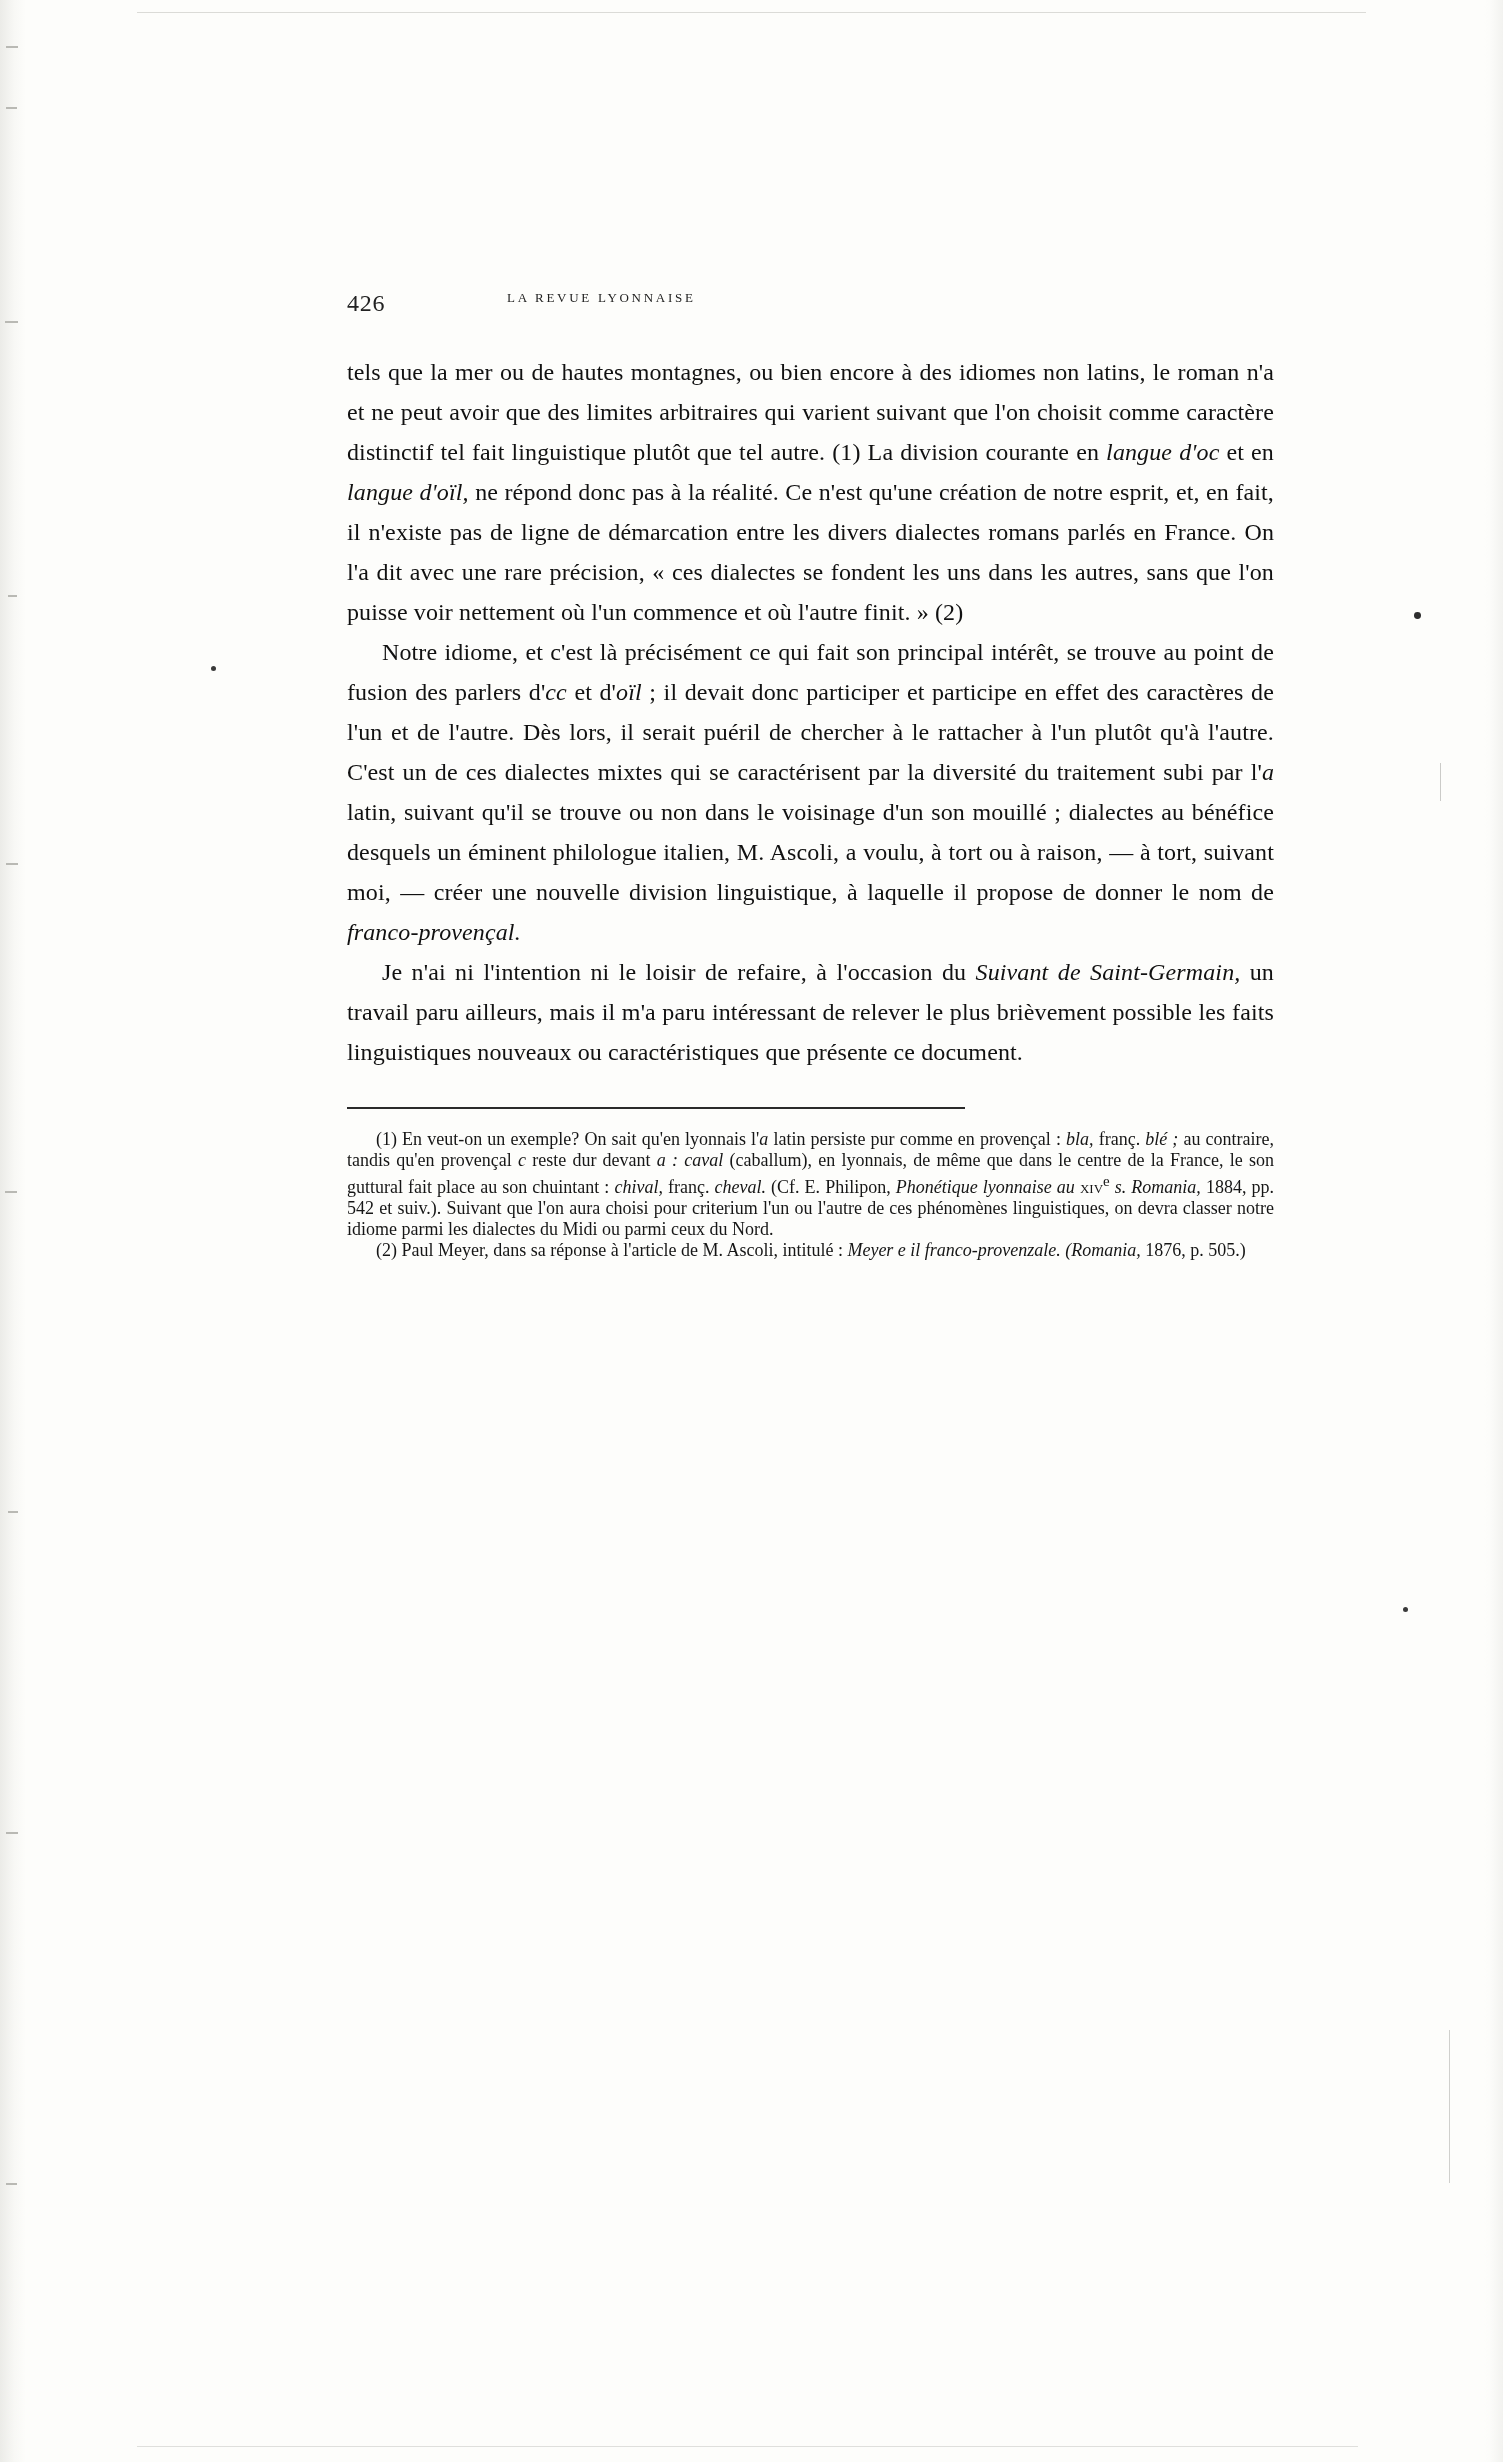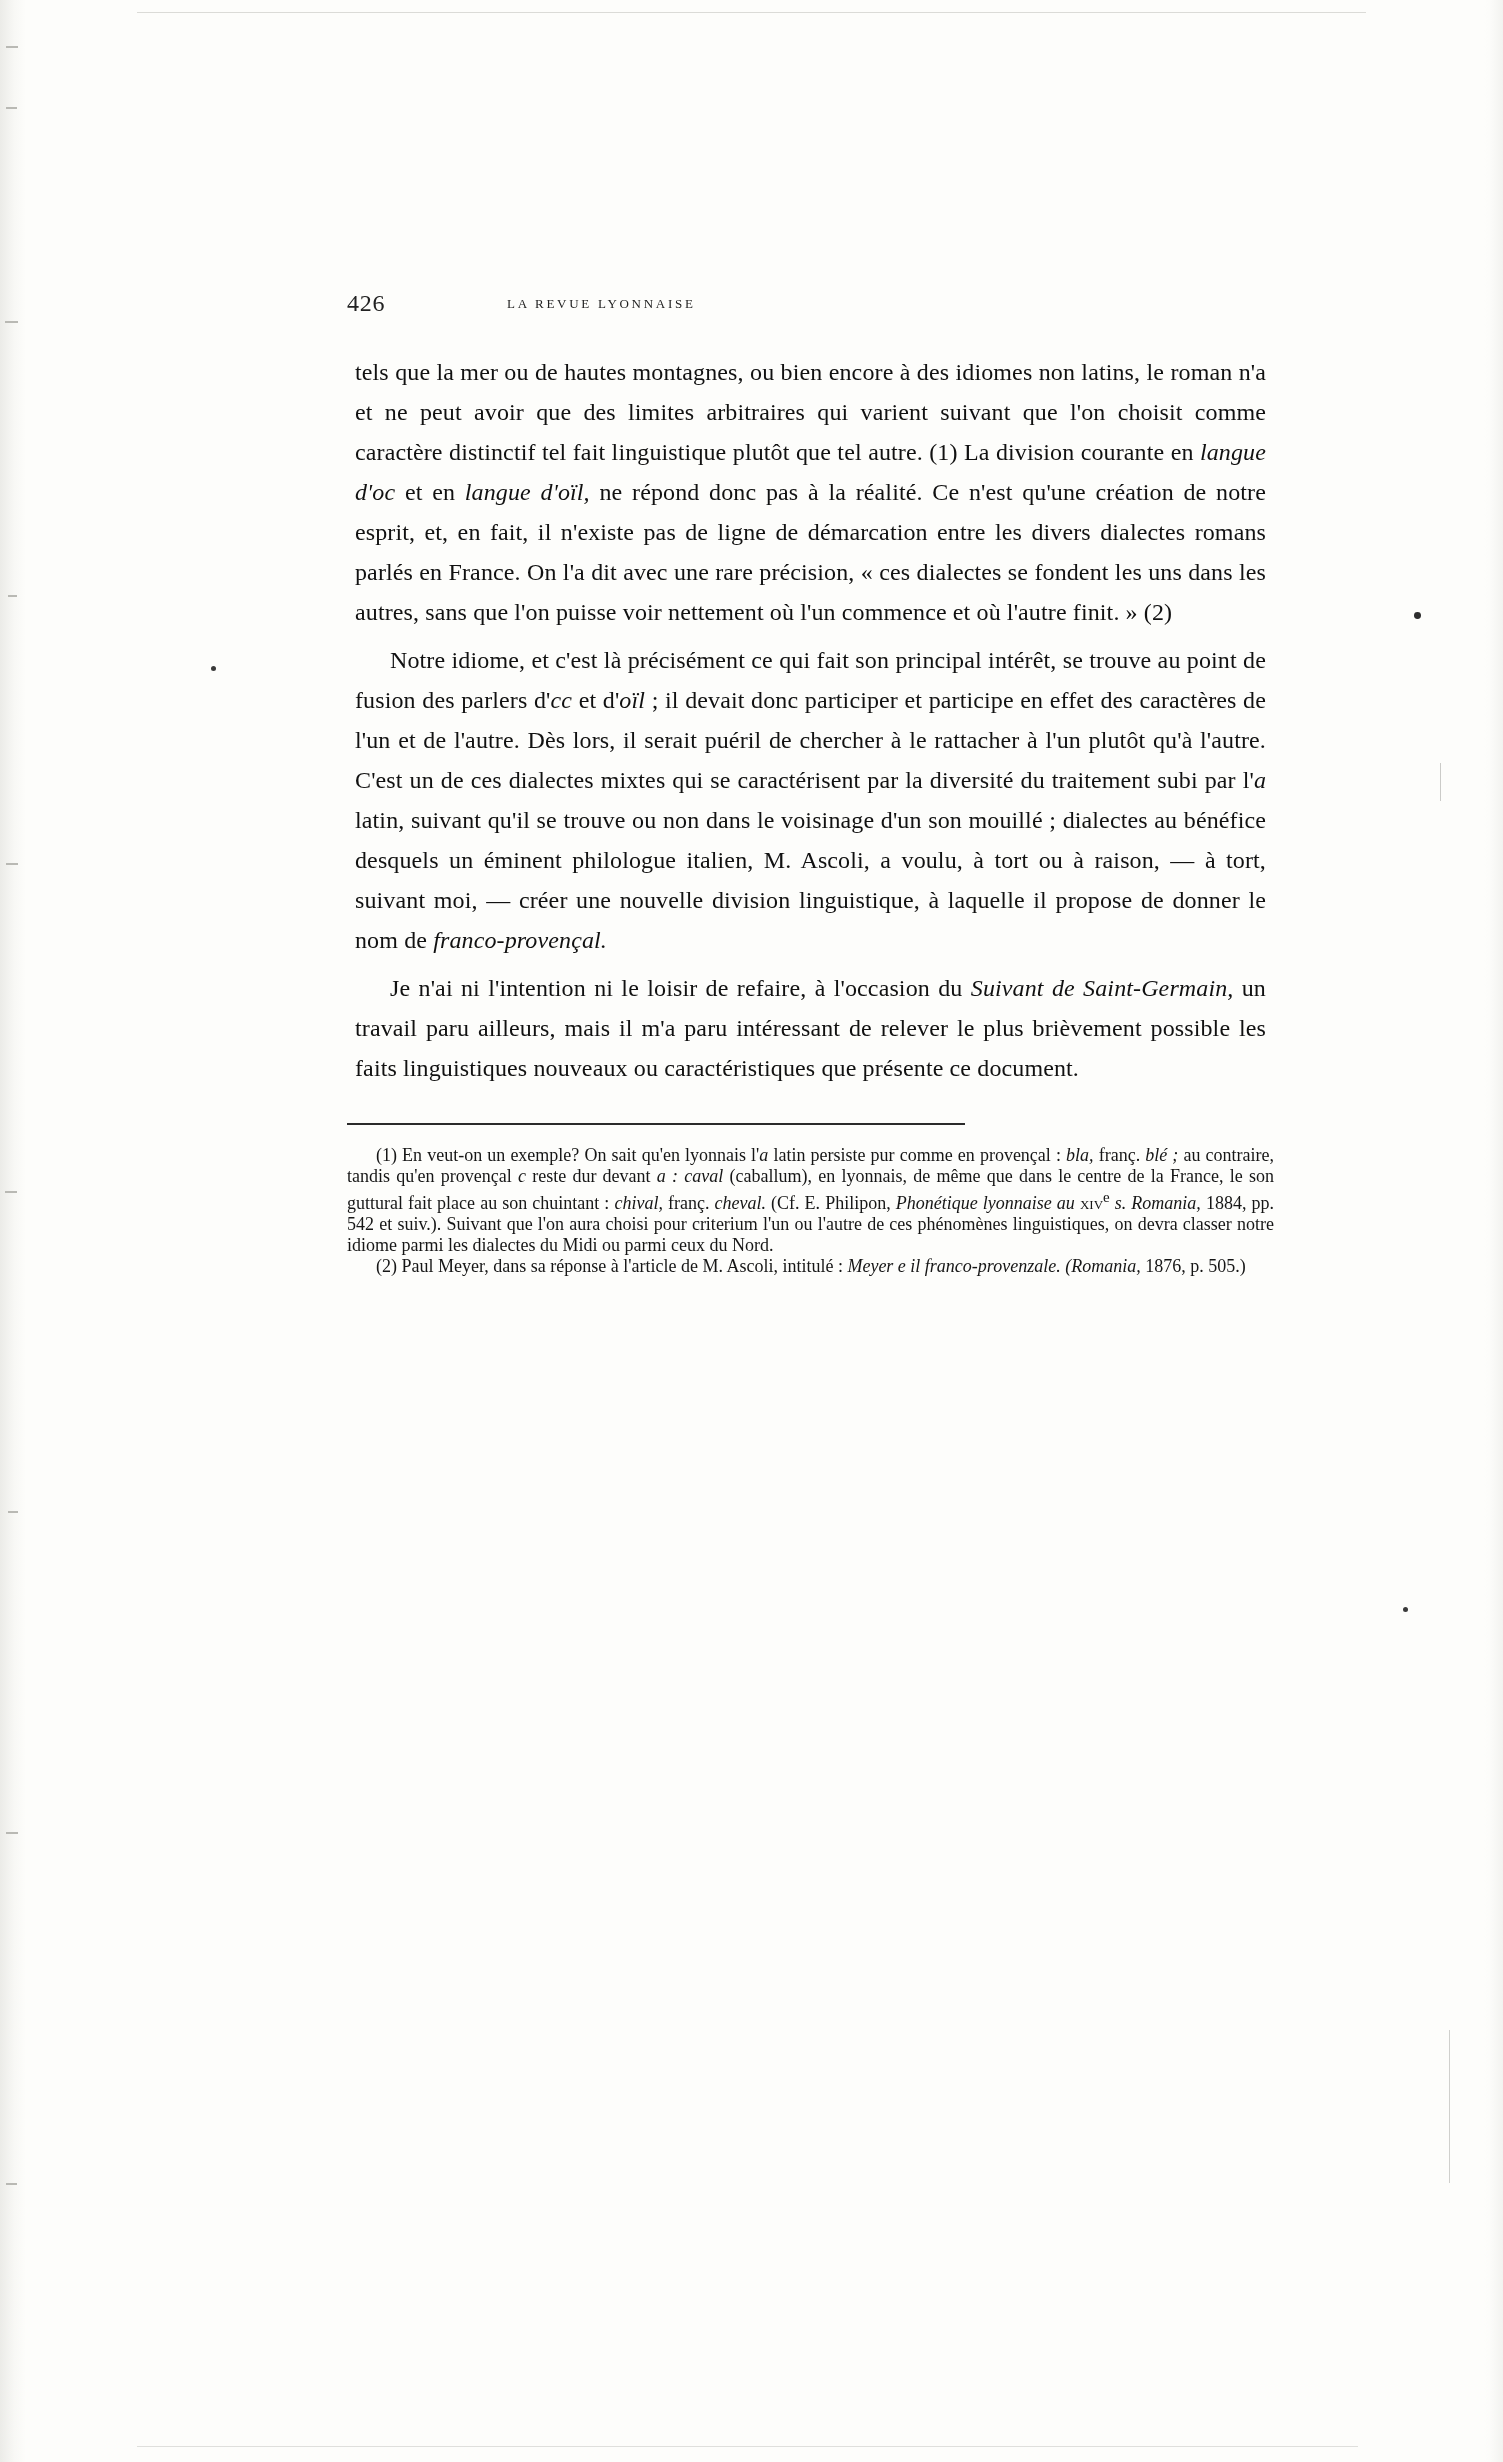--- a/index.html
+++ b/index.html
@@ -44,38 +44,38 @@
   .content {
     position: absolute;
     left: 347px;
     top: 290px;
     width: 927px;
   }
 
   
   .runhead {
     display: flex;
-    align-items: center;
+    align-items: flex-start;
     margin-bottom: 35px;
     letter-spacing: .02em;
   }
   .folio {
     font-size: 24px;
     letter-spacing: .03em;
     color: #222;
     width: 160px;
   }
   .runtitle {
     font-size: 13px;
     letter-spacing: .21em;
     color: #222;
   }
 
   .body-text p {
-    margin: 8px;
+    margin: 0;
     font-size: 24px;
     line-height: 40px;
     text-align: justify;
     text-justify: inter-word;
     letter-spacing: .005em;
     color: #111;
   }
   .body-text p.indent {
     text-indent: 35px;
   }

